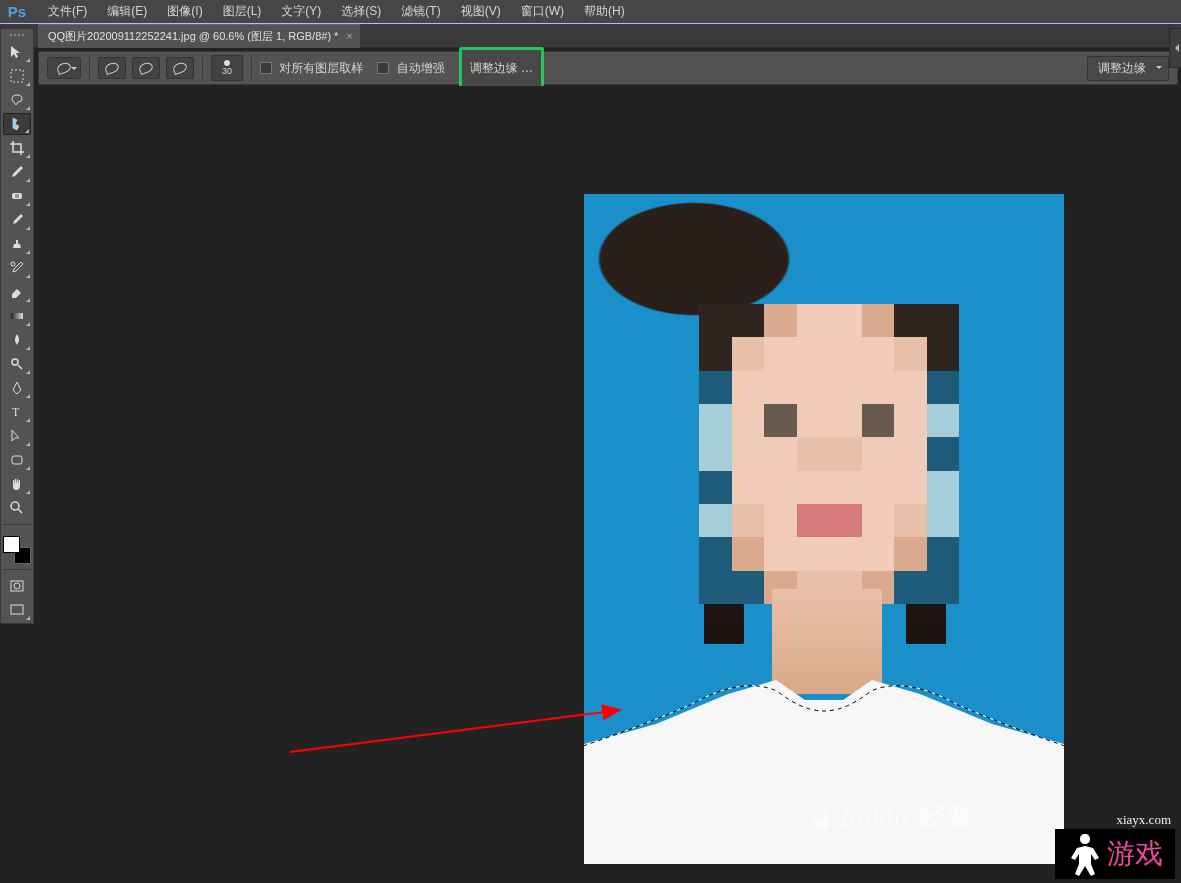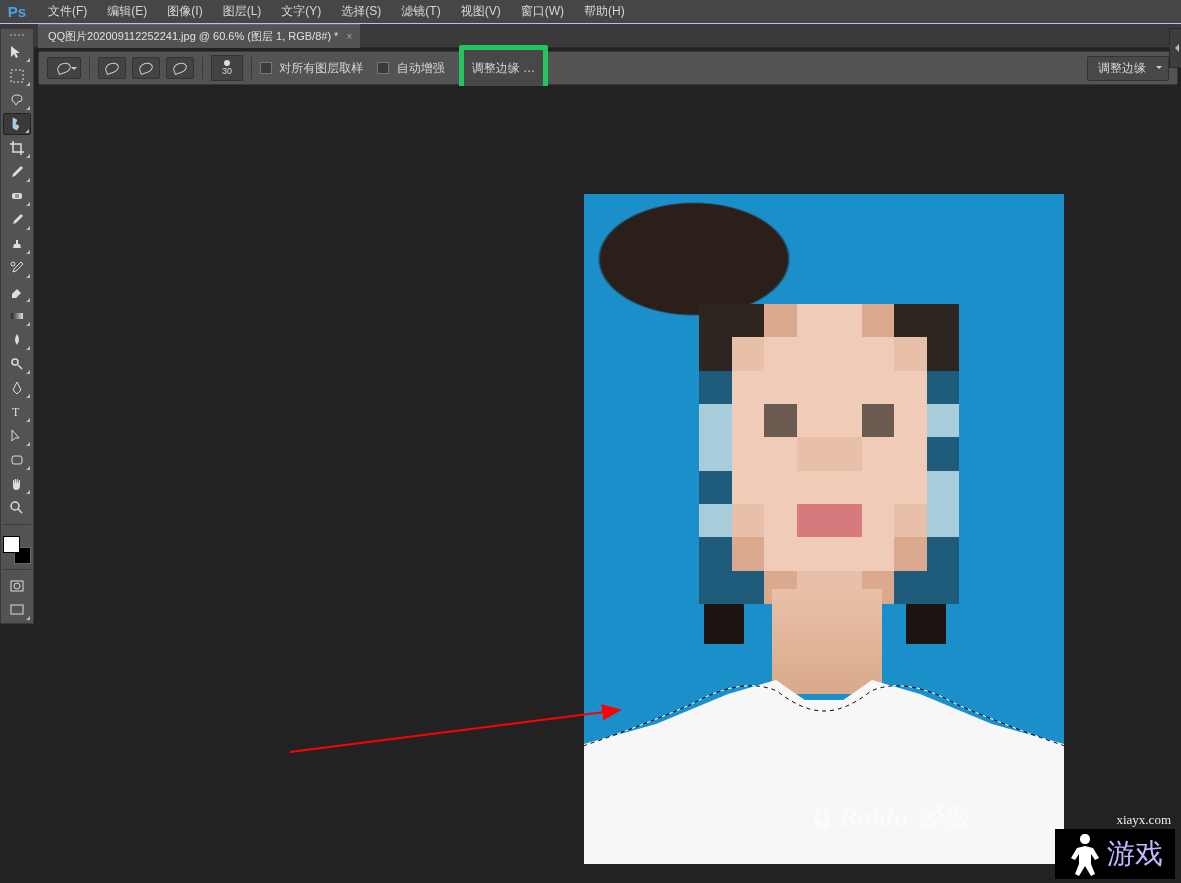--- a/index.html
+++ b/index.html
@@ -120,21 +120,21 @@
   border: 1px solid #777;
   background: #3a3a3a;
   display: inline-block;
   margin-right: 4px;
   vertical-align: middle;
 }
 .opt-label { font-size: 12px; margin-right: 8px; text-align: right; }
 .text-btn {
   padding: 10px 8px;
   background: #484848;
-  border: 5px solid #22c55e;
+  border: 3px solid #22c55e;
   border-radius: 2px;
   font-size: 12px;
 }
 .right-group {
   margin-left: auto;
   display: flex;
   align-items: center;
 }
 .workspace-dd {
   padding: 3px 22px 3px 10px;
@@ -354,21 +354,21 @@
 .wm-xiayx {
   right: 10px; bottom: 55px;
   font-size: 13px;
   color: #eee;
 }
 .wm-game {
   position: absolute;
   right: 6px; bottom: 4px;
   width: 120px; height: 50px;
   background: #000;
-  color: #c4b5fd;
+  color: #ec4899;
   display: flex;
   align-items: center;
   justify-content: center;
   font-size: 28px;
   font-family: "KaiTi", serif;
 }
 .wm-game .figure {
   width: 36px; height: 44px;
   margin-right: 4px;
 }

